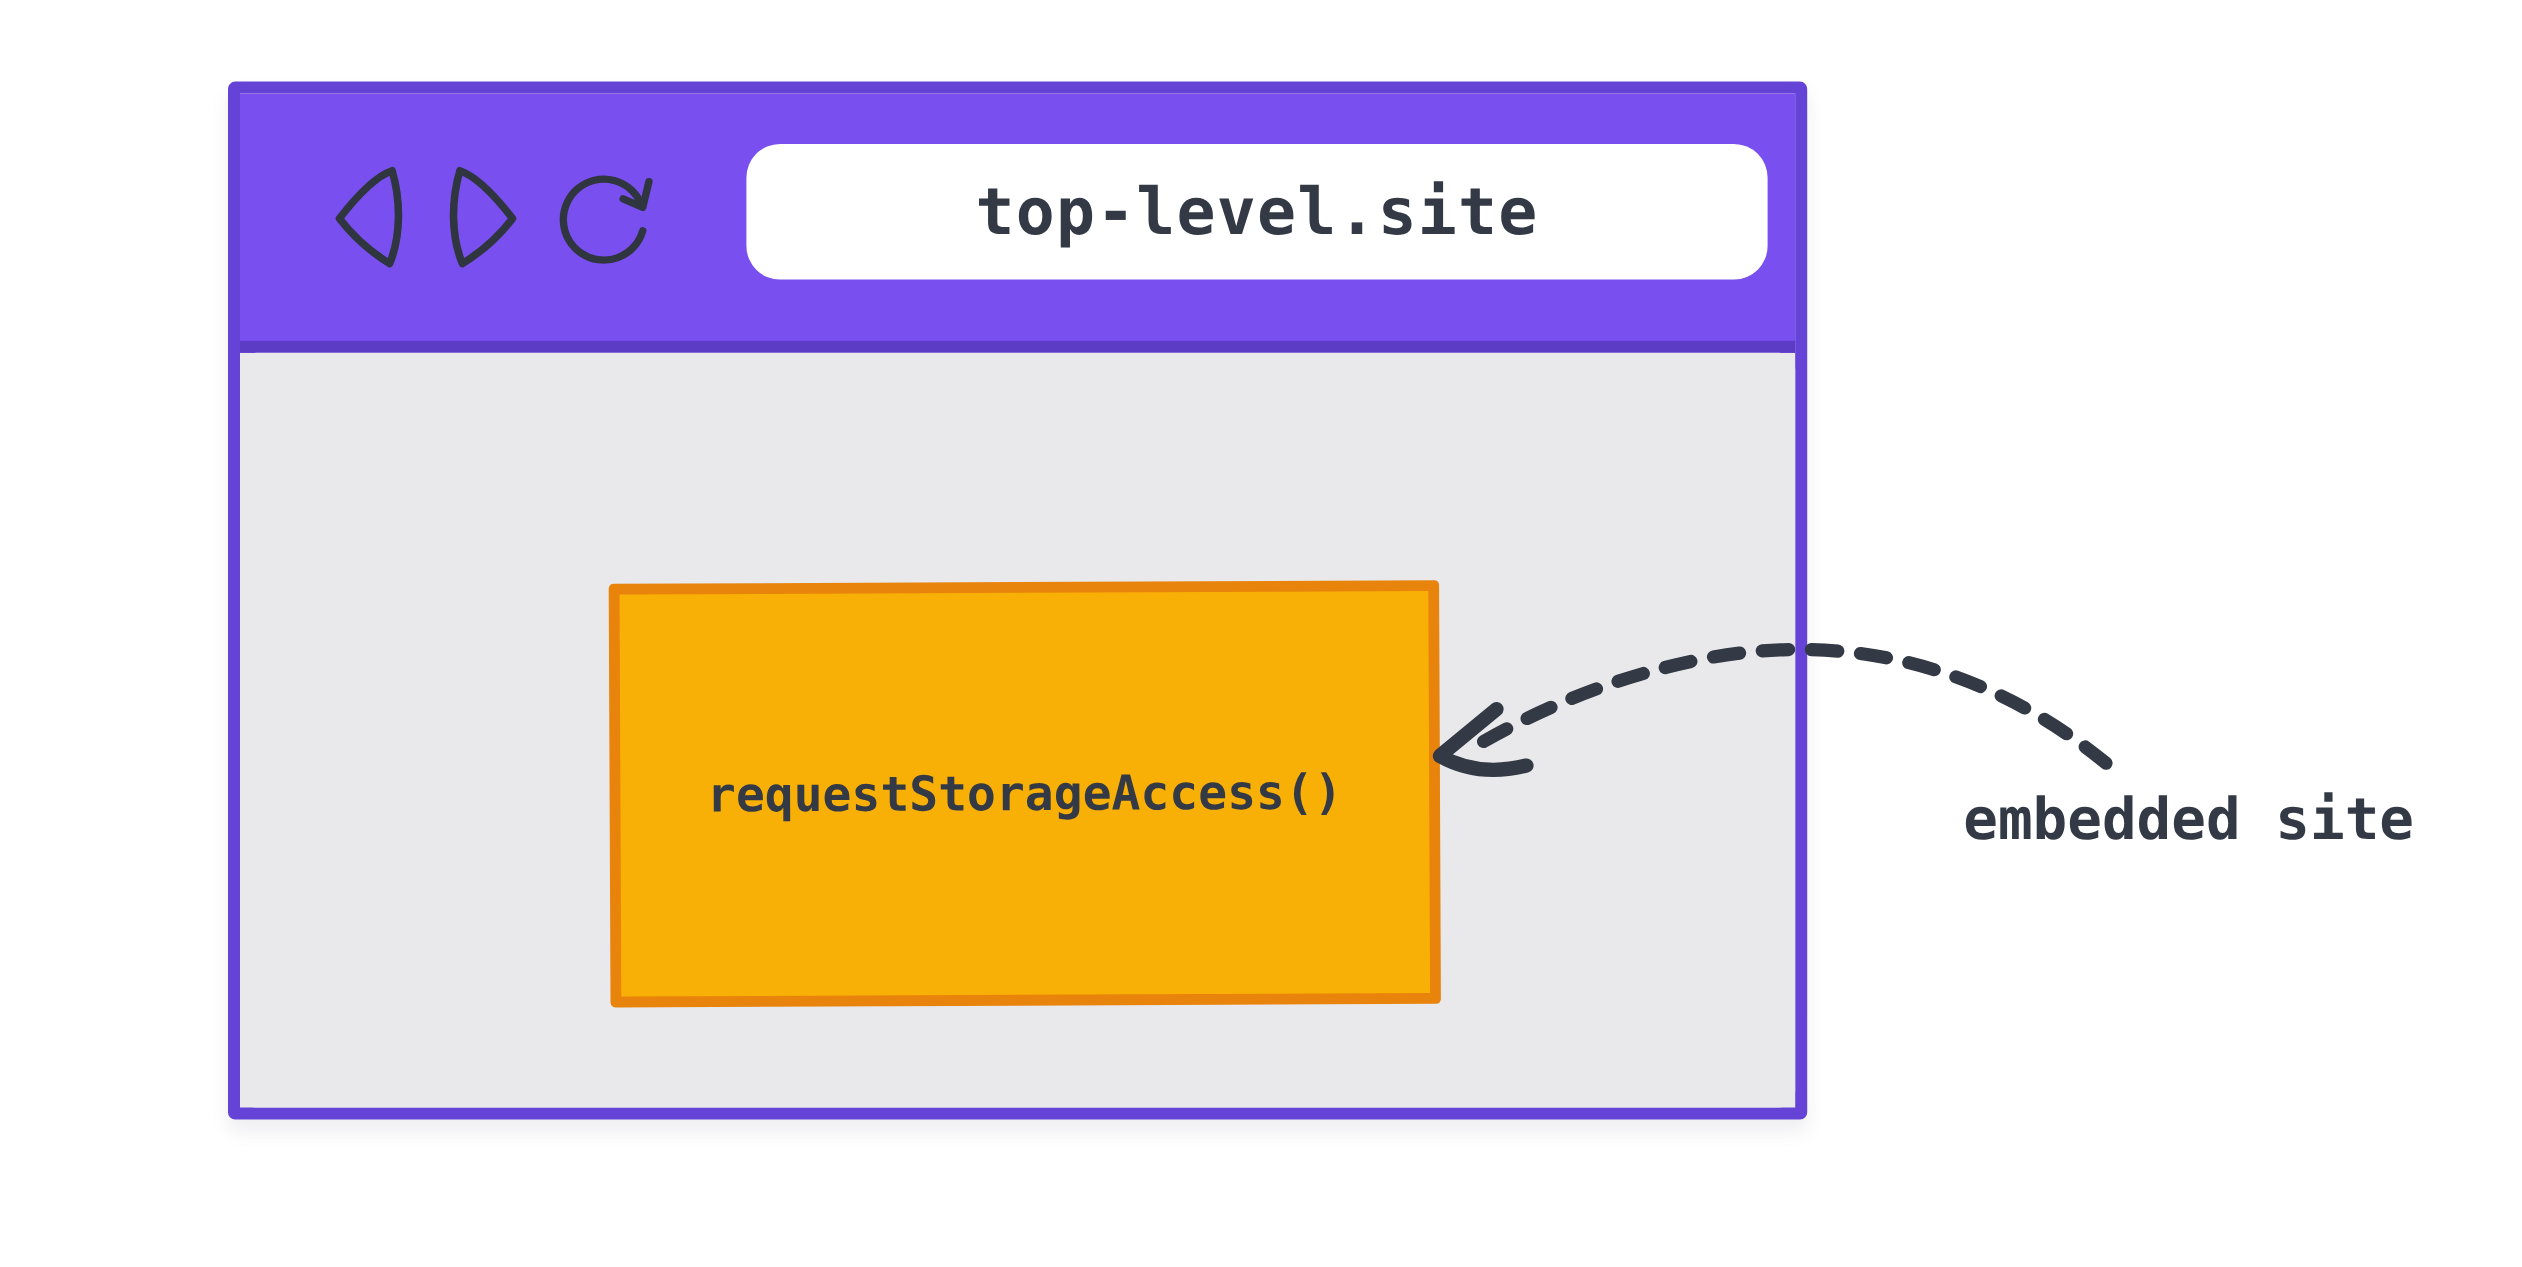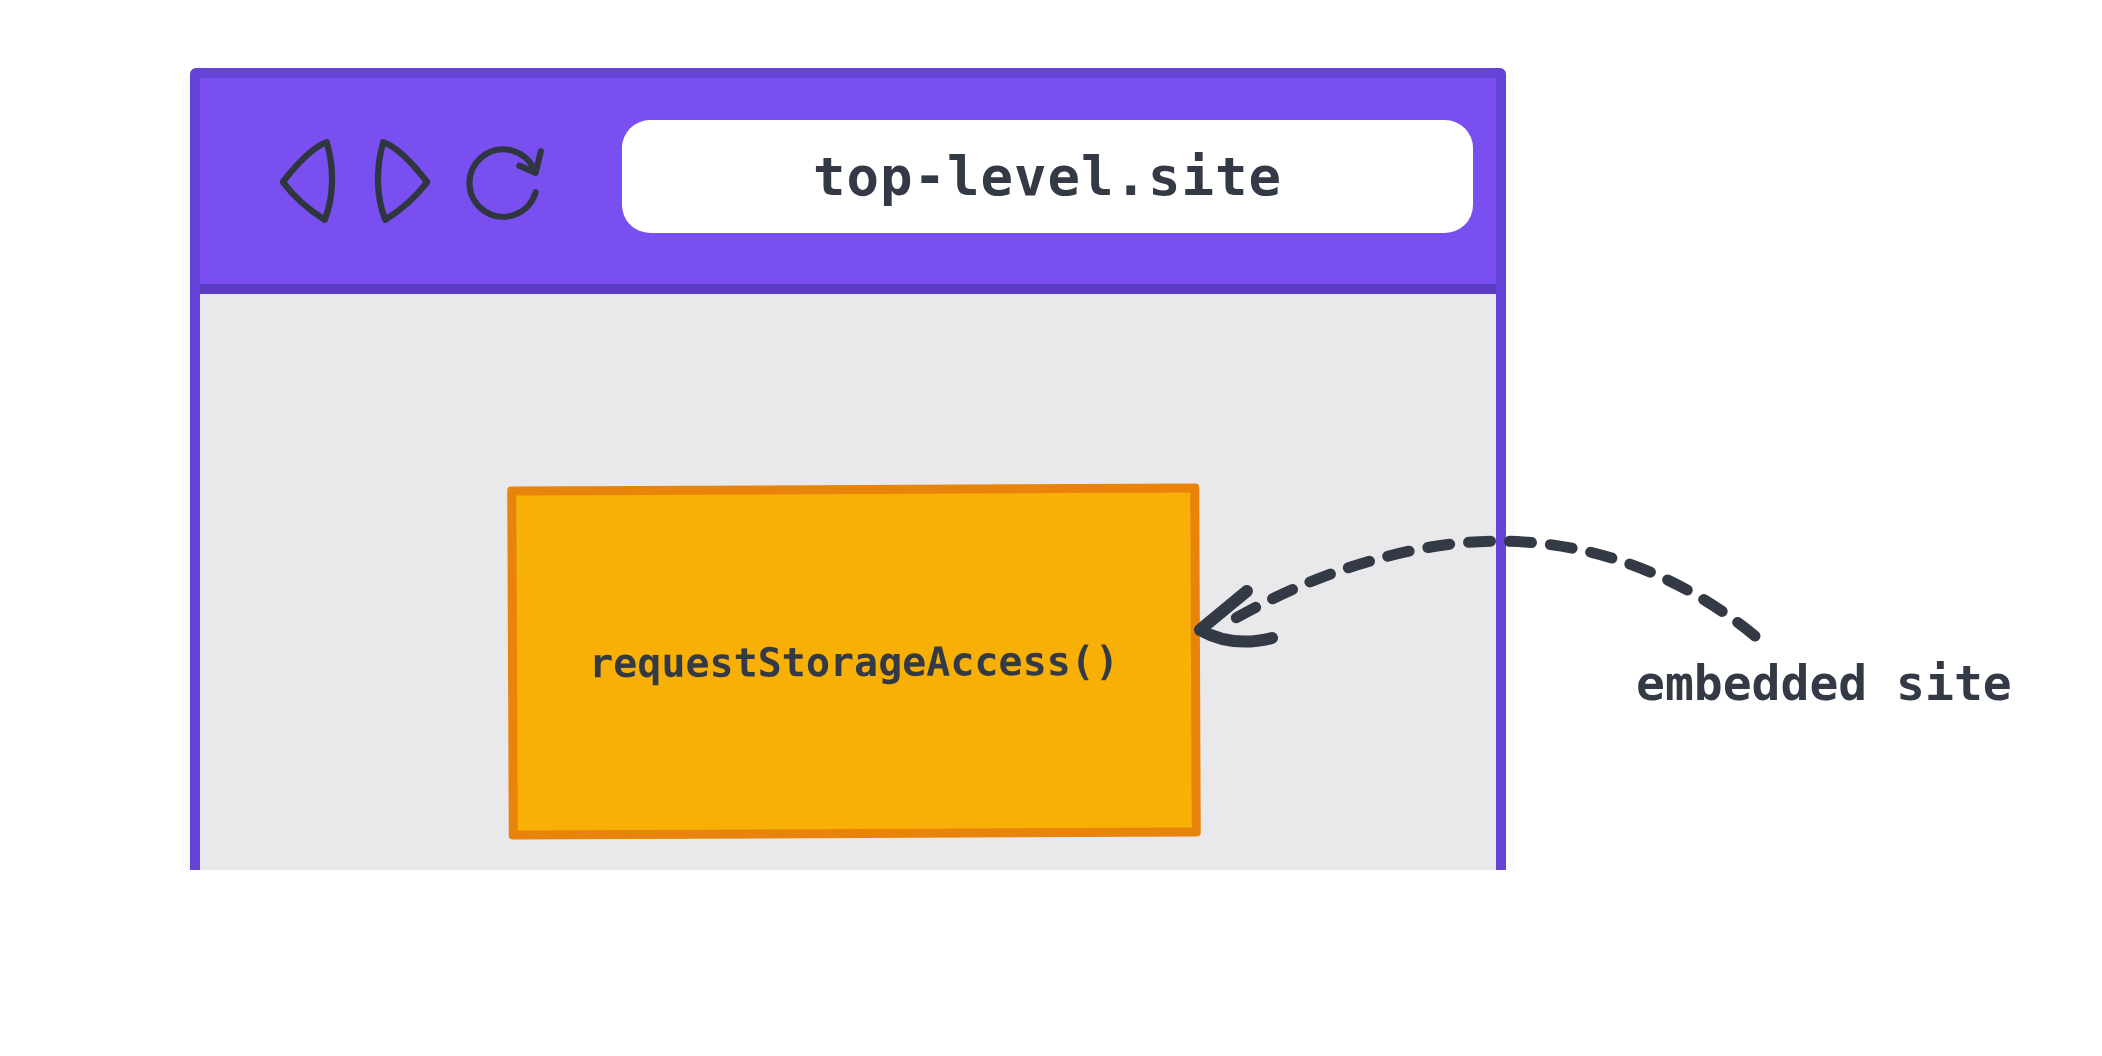--- a/index.html
+++ b/index.html
@@ -13,21 +13,21 @@
     --address-bar-bg: #FFFFFF;
     --page-bg: #FFFFFF;
   }
   * { margin: 0; padding: 0; box-sizing: border-box; }
   html, body { background: var(--page-bg); }
   body { font-family: "DejaVu Sans Mono", "Liberation Mono", monospace; }
 
   .canvas {
     position: relative;
     width: 2102px;
-    height: 870px;
+    height: 1056px;
     background: var(--page-bg);
     overflow: hidden;
   }
 
   .browser-window {
     position: absolute;
     left: 190px;
     top: 68px;
     width: 1316px;
     height: 865px;

